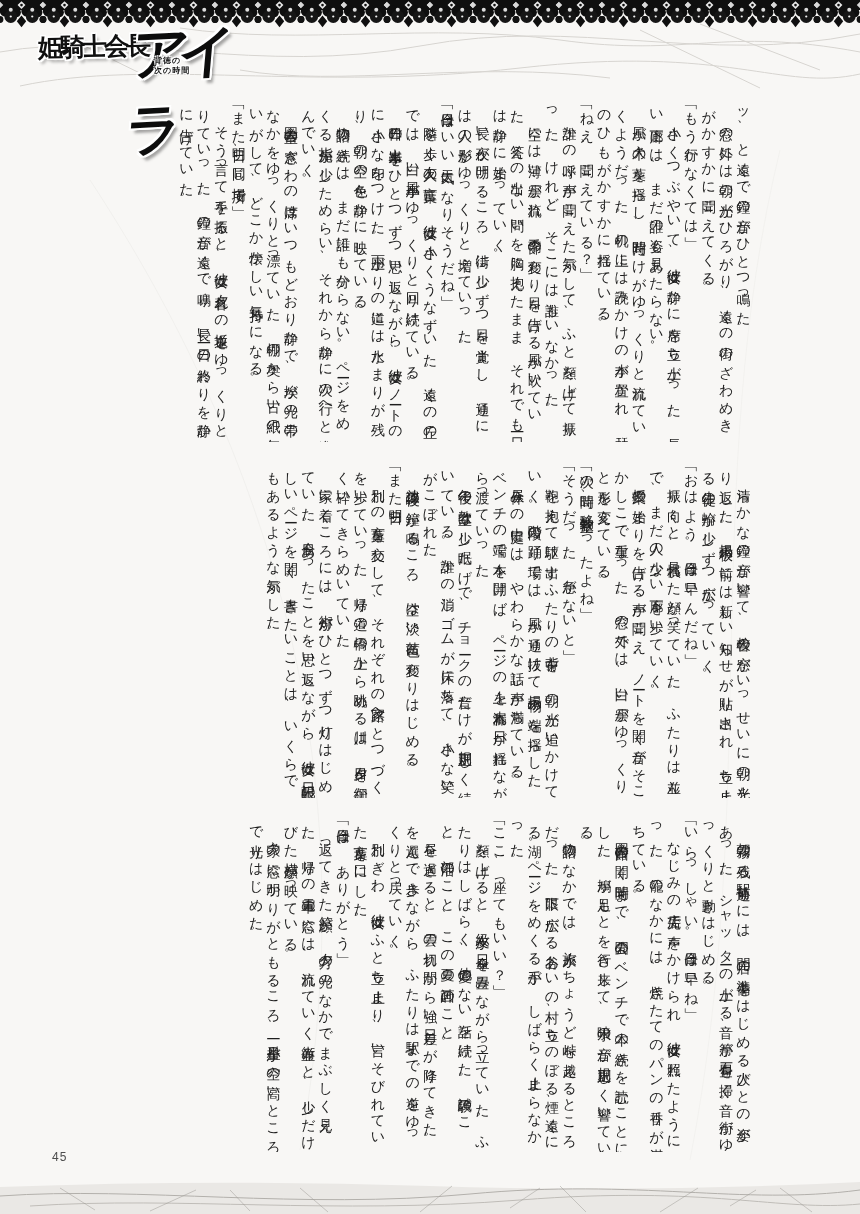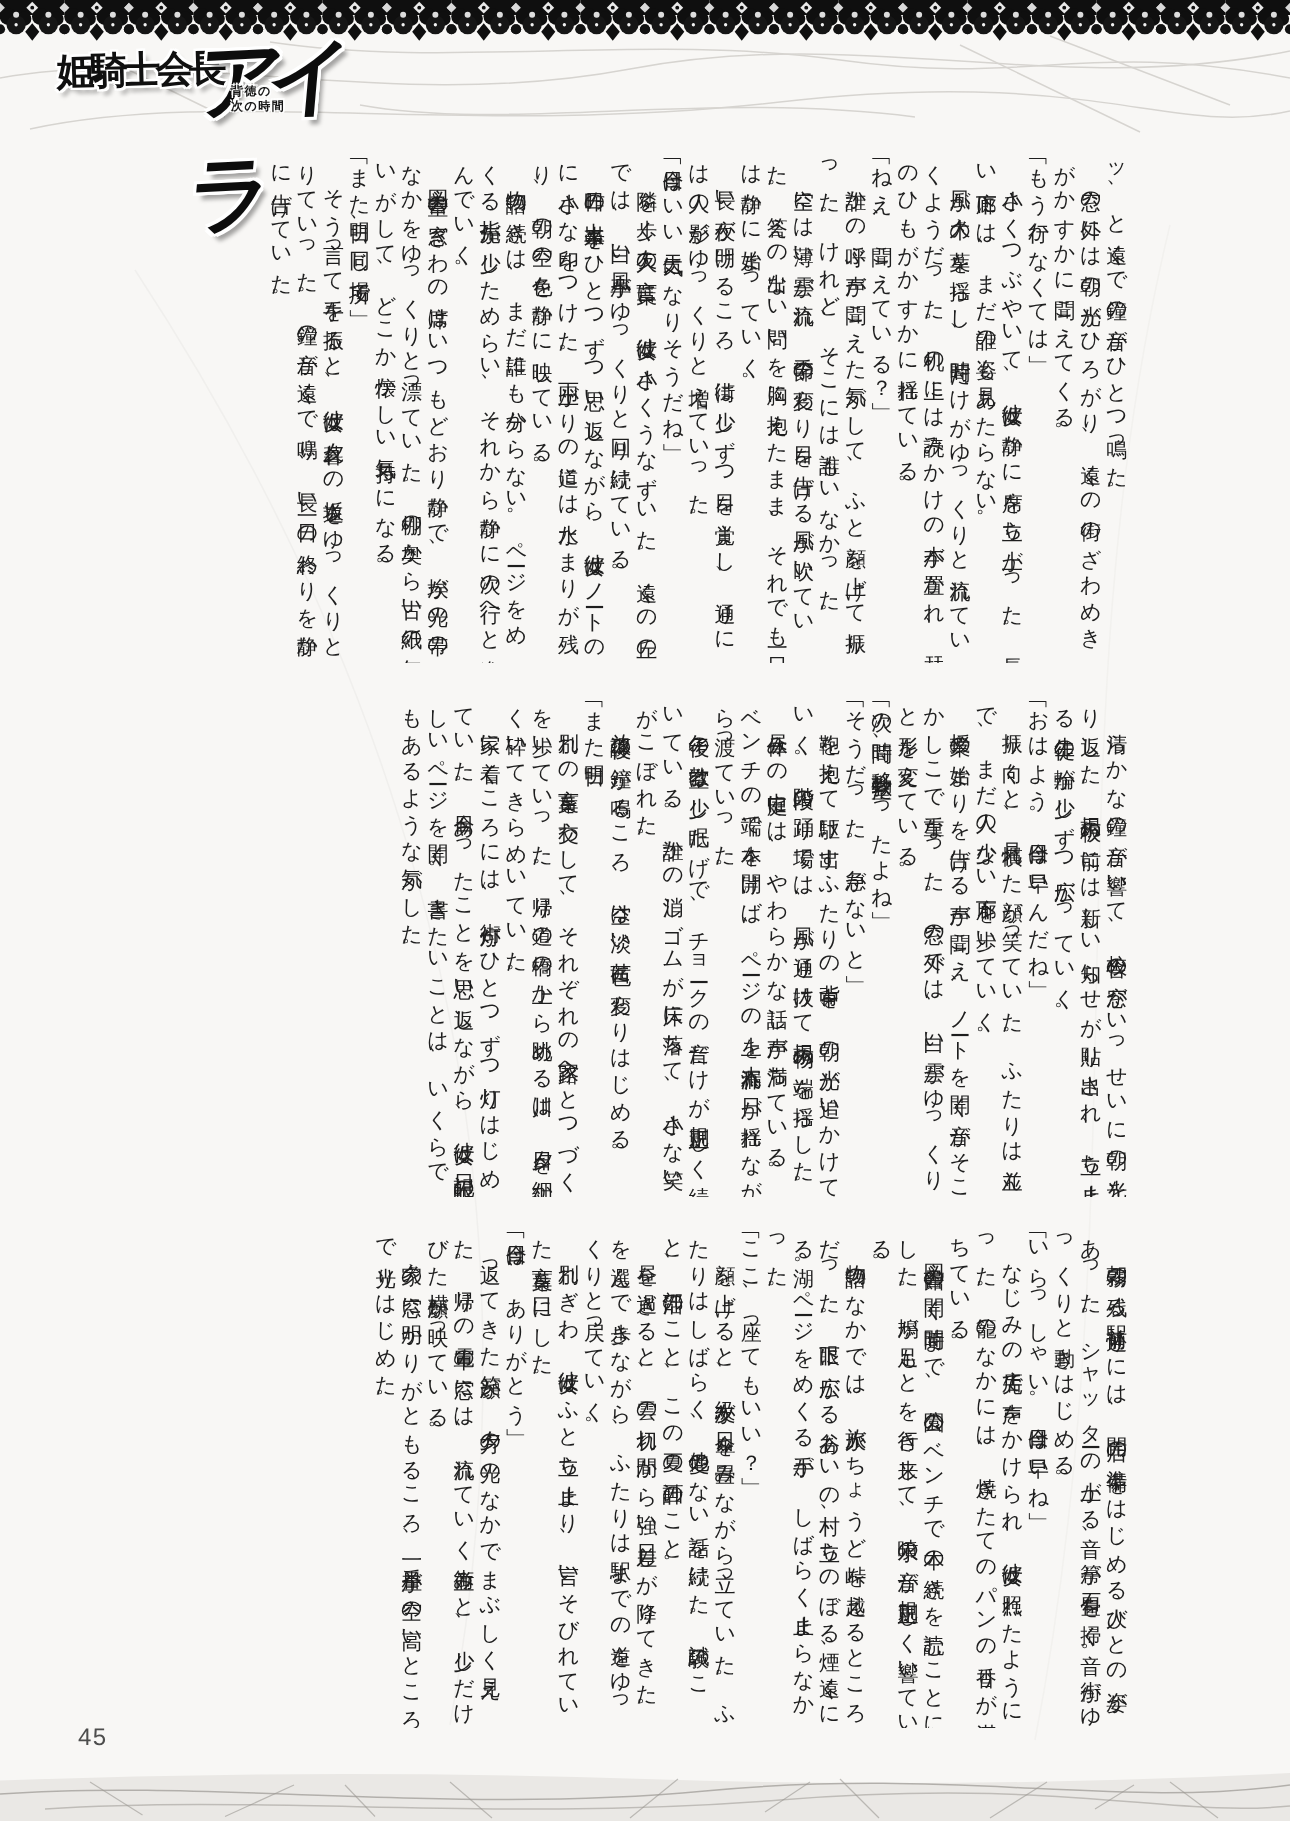--- a/index.html
+++ b/index.html
@@ -20,21 +20,21 @@
   .t-sub span{display:block;font-size:8px;line-height:10px;font-weight:bold;color:#161616;
         letter-spacing:1px;text-shadow:-1px -1px 0 #fff,1px -1px 0 #fff,-1px 1px 0 #fff,1px 1px 0 #fff;margin-left:32px;}
   .band{position:absolute;z-index:2;writing-mode:vertical-rl;text-orientation:mixed;
         font-size:14px;line-height:17.4px;letter-spacing:1.8px;color:#1e1e1e;
         white-space:pre-line;overflow:hidden;}
   .band1{left:36px;top:100px;width:716px;height:342px;}
   .band2{left:36px;top:462px;width:716px;height:336px;}
   .band3{left:36px;top:816px;width:716px;height:336px;}
   .pagenum{position:absolute;left:52px;top:1150px;z-index:3;
         font-family:"Liberation Sans","DejaVu Sans",sans-serif;
-        font-size:16px;color:#4d4d4d;letter-spacing:1px;}
+        font-size:12px;color:#4d4d4d;letter-spacing:1px;}
 </style>
 </head>
 <body>
 
 <div class="page">
 
   <svg class="texture" width="860" height="1214" viewBox="0 0 860 1214">
     <g stroke="#c9c6c1" stroke-width="1" fill="none" opacity="0.7">
       <path d="M0 52 C120 30 260 76 420 46 S700 66 860 34"></path>
       <path d="M20 86 C150 58 310 92 520 68 S780 92 860 74"></path>

